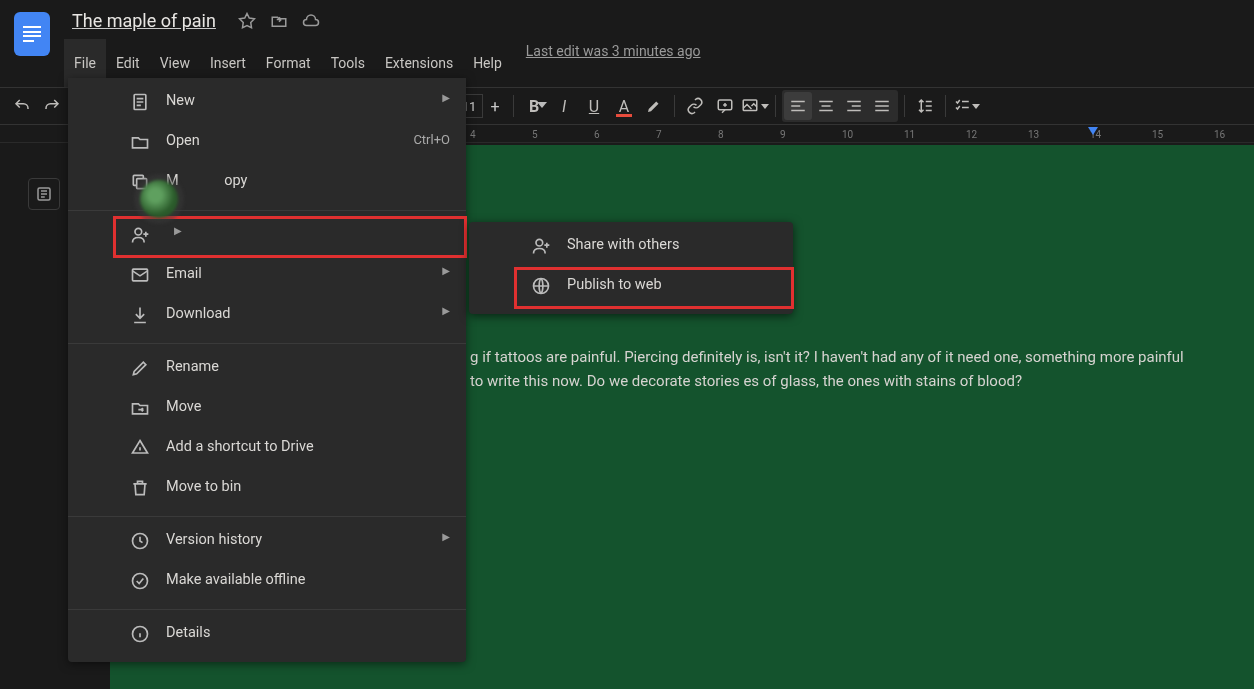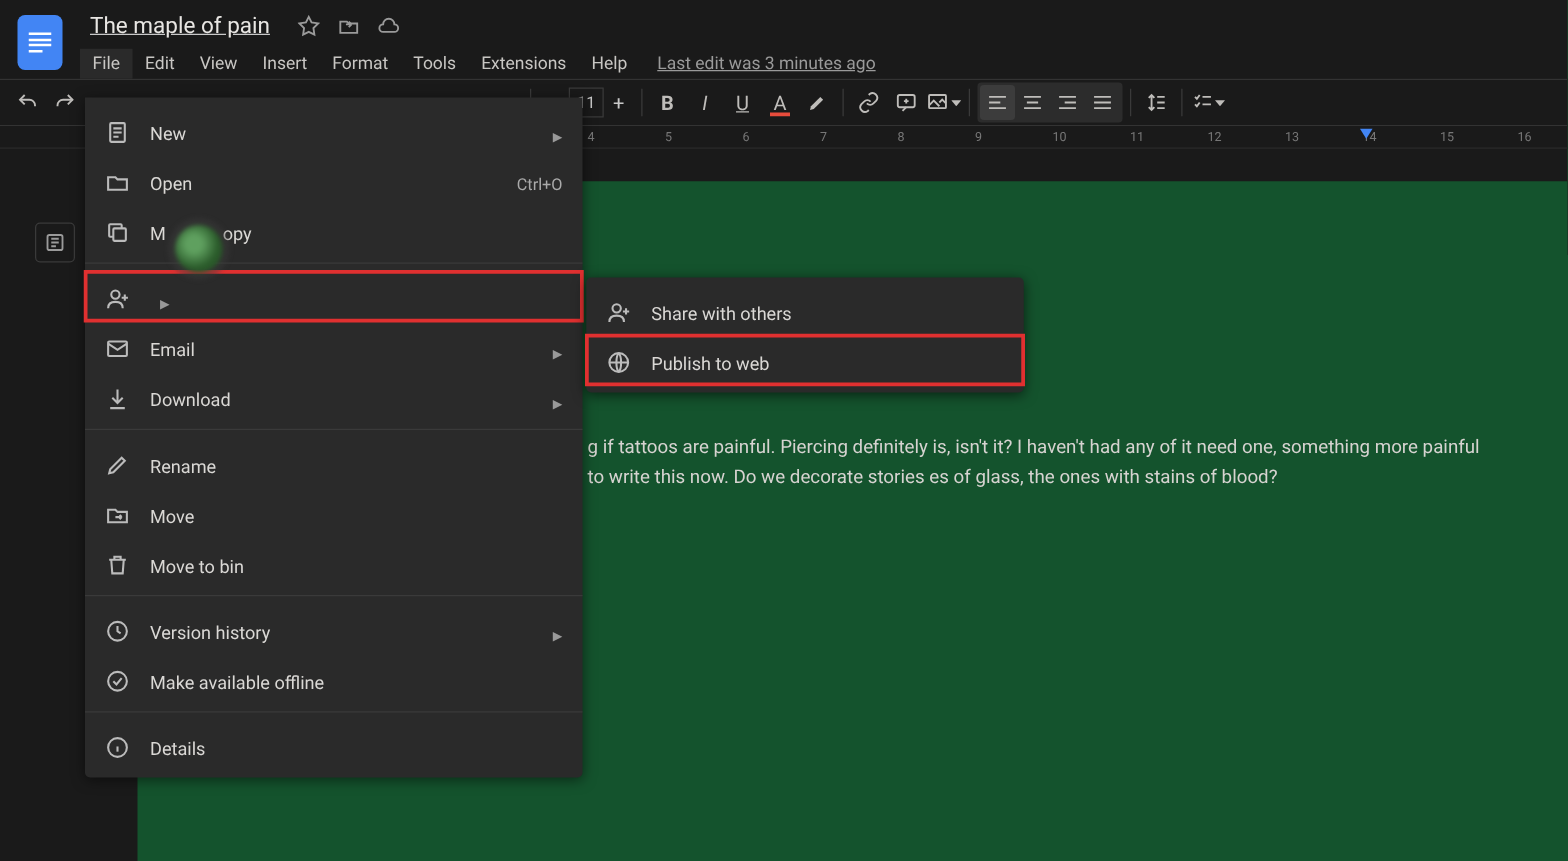--- a/index.html
+++ b/index.html
@@ -45,21 +45,21 @@
     .doc-title {
       font-size: 18px;
       color: #e8e6e3;
       padding: 4px 8px;
     }
     .title-icon { color: #9a9a9a; display: inline-flex; }
     .title-icon svg { width: 18px; height: 18px; }
 
     .menu-bar { display: flex; gap: 0; margin-top: 4px; }
     .menu-item {
-      padding: 4px 10px;
+      padding: 16px 10px;
       font-size: 14px;
       color: #c8c6c3;
       cursor: pointer;
     }
     .menu-item.active {
       background: #2a2a2a;
     }
     .last-edit {
       margin-left: 14px;
       font-size: 14px;
@@ -172,44 +172,45 @@
       top: 78px;
       width: 398px;
       background: #2a2a2a;
       border-radius: 0 0 4px 4px;
       box-shadow: 0 2px 10px rgba(0,0,0,0.5);
       padding: 6px 0;
       z-index: 50;
     }
     .dd-item {
       display: flex;
-      align-items: flex-end;
+      align-items: flex-start;
       padding: 8px 16px;
       font-size: 14.5px;
       color: #dad8d5;
       cursor: pointer;
       position: relative;
       min-height: 40px;
+      margin-left: 46px;
     }
     .dd-item .icon { width: 20px; height: 20px; margin-right: 16px; color: #bbb; display: inline-flex; }
     .dd-item .icon svg { width: 20px; height: 20px; }
     .dd-item .label { flex: 1; }
     .dd-item .shortcut { color: #aaa; font-size: 13px; }
     .dd-item .arrow { color: #999; font-size: 10px; margin-left: 8px; }
     .dd-sep { height: 1px; background: #3a3a3a; margin: 6px 0; }
     .dd-item.highlighted {
       outline: 3px solid #e03030;
       outline-offset: -2px;
     }
 
     .submenu {
       position: absolute;
       left: 469px;
       top: 222px;
-      width: 350px;
+      width: 324px;
       background: #2a2a2a;
       border-radius: 4px;
       box-shadow: 0 2px 10px rgba(0,0,0,0.6);
       padding: 6px 0;
       z-index: 60;
     }
     .submenu .dd-item.highlighted {
       outline: 3px solid #e03030;
       outline-offset: -2px;
     }
@@ -480,20 +481,29 @@
         <svg viewBox="0 0 24 24" fill="none" stroke="currentColor" stroke-width="2">
           <path d="M3 7v12h18V9H12l-2-2H3z"></path>
           <path d="M10 14h6m0 0l-2-2m2 2l-2 2"></path>
         </svg>
       </span>
     <span class="label">Move</span>
   </div>
   <div class="dd-item">
     <span class="icon">
         <svg viewBox="0 0 24 24" fill="none" stroke="currentColor" stroke-width="2">
+          <path d="M12 3l9 15H3L12 3z"></path>
+          <path d="M12 11v4M12 18h0"></path>
+        </svg>
+      </span>
+    <span class="label">Add a shortcut to Drive</span>
+  </div>
+  <div class="dd-item">
+    <span class="icon">
+        <svg viewBox="0 0 24 24" fill="none" stroke="currentColor" stroke-width="2">
           <path d="M4 7h16M9 7V4h6v3M6 7l1 13h10l1-13"></path>
         </svg>
       </span>
     <span class="label">Move to bin</span>
   </div>
   <div class="dd-sep"></div>
   <div class="dd-item">
     <span class="icon">
         <svg viewBox="0 0 24 24" fill="none" stroke="currentColor" stroke-width="2">
           <circle cx="12" cy="12" r="9"></circle>

